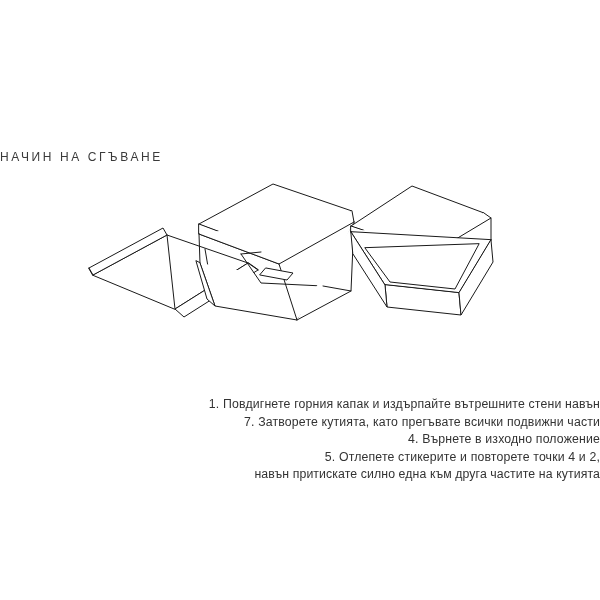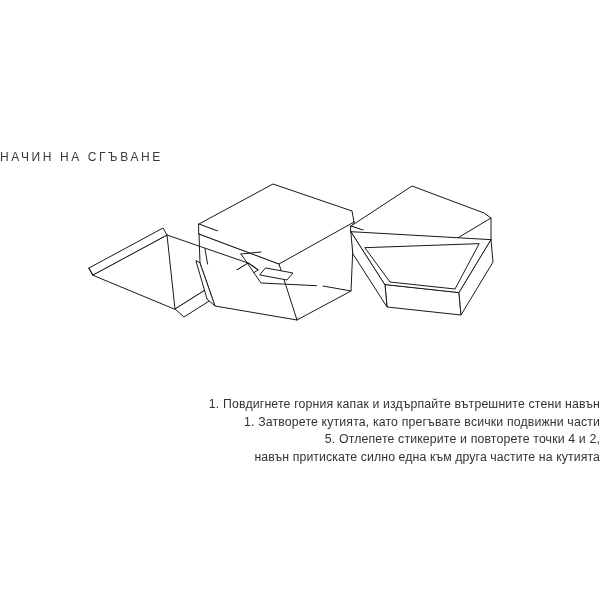--- a/index.html
+++ b/index.html
@@ -131,18 +131,19 @@
         <path d="M310 70 L335 104 L400 111 L424 66 Z"></path>
 
         <path d="M436 62 L436 40"></path>
       </g>
 
     </svg>
   </div>
 
   <div class="instructions">
     <div class="instruction-line">1. Повдигнете горния капак и издърпайте вътрешните стени навън</div>
-    <div class="instruction-line">1. Затворете кутията, като прегъвате всички подвижни части</div>
+    <div class="instruction-line">7. Затворете кутията, като прегъвате всички подвижни части</div>
+    <div class="instruction-line">4. Върнете в изходно положение</div>
     <div class="instruction-line">5. Отлепете стикерите и повторете точки 4 и 2,</div>
     <div class="instruction-line sub">навън притискате силно една към друга частите на кутията</div>
   </div>
 
 </div>
 
 </body></html>

